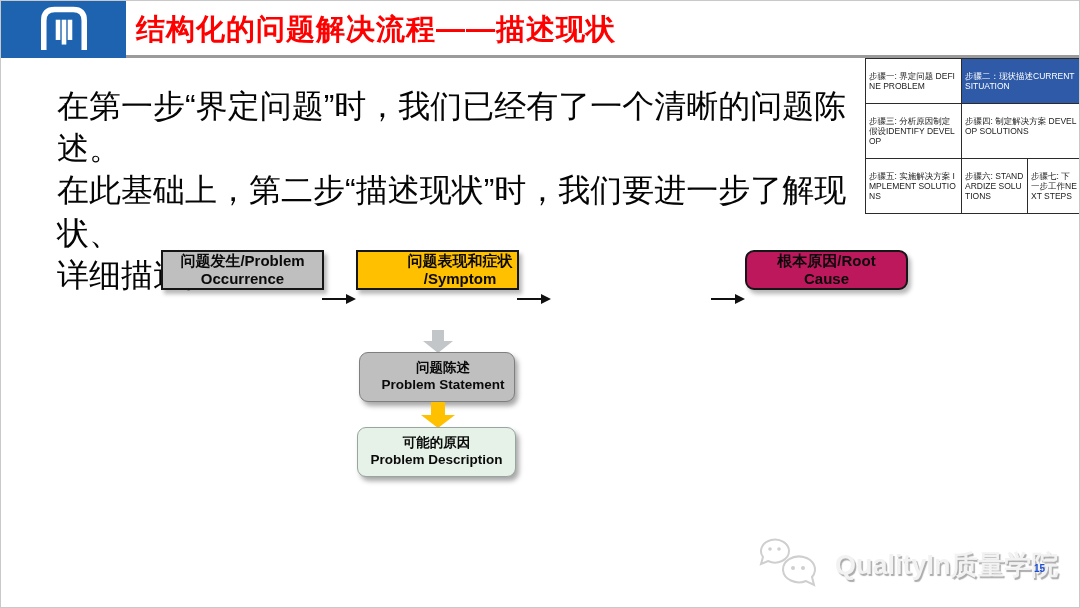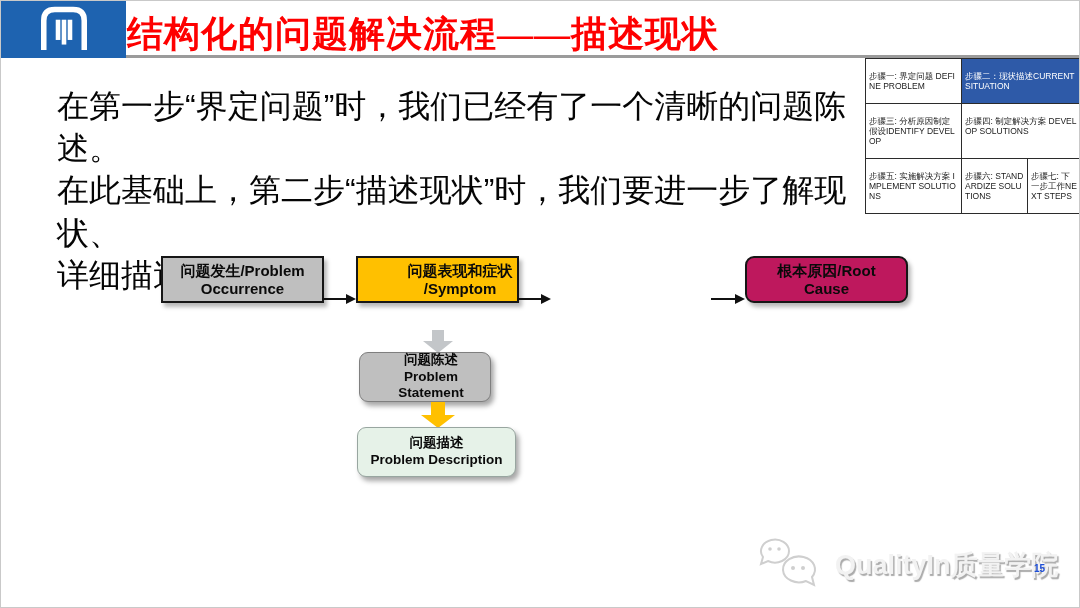--- a/index.html
+++ b/index.html
@@ -4,51 +4,51 @@
 <style>
   html,body{margin:0;padding:0;background:#e9e9e9;}
   .slide{
     position:relative;width:1080px;height:608px;background:#ffffff;
     font-family:"Liberation Sans","DejaVu Sans",sans-serif;
     overflow:hidden;border:1px solid #c9c9c9;box-sizing:border-box;
   }
   
   .logo-box{position:absolute;left:0;top:0;width:125px;height:57px;background:#1E63B0;
     display:flex;align-items:center;justify-content:center;}
-  .page-title{position:absolute;left:126px;top:9px;font-size:36px;font-weight:bold;
-    color:#FE0000;letter-spacing:1px;white-space:nowrap;font-family:Liberation Serif, serif;}
+  .page-title{position:absolute;left:135px;top:9px;font-size:29px;font-weight:bold;
+    color:#FE0000;letter-spacing:1px;white-space:nowrap;}
   .header-rule{position:absolute;left:125px;top:54px;width:955px;height:3px;background:#9b9b9b;}
   
   .step-table{position:absolute;left:864px;top:57px;width:216px;border-collapse:collapse;
     table-layout:fixed;font-size:8.5px;line-height:1.18;color:#1a1a1a;}
   .step-table td{border:1px solid #2b2b2b;padding:12px 3px;vertical-align:top;
     word-break:break-all;background:#ffffff;}
   .step-table td.hl{background:#2E5AA8;color:#ffffff;}
   
   .intro-text{position:absolute;left:56px;top:84px;width:820px;font-size:32px;
     font-weight:400;line-height:1.32;color:#050505;white-space:pre-line;}
   
-  .flow-box{position:absolute;top:255px;height:47px;box-sizing:border-box;
+  .flow-box{position:absolute;top:249px;height:40px;box-sizing:border-box;
     border:2px solid #161616;display:flex;align-items:center;justify-content:center;
     text-align:center;font-weight:bold;font-size:15px;line-height:1.2;color:#0a0a0a;
     white-space:pre-line;box-shadow:3px 4px 4px rgba(0,0,0,0.28);}
   .fb1{left:160px;width:163px;background:#BFBFBF;}
   .fb2{left:355px;width:163px;background:#FFC000;padding-left:45px;}
   .fb3{left:549px;width:163px;background:#FFC000;font-size:14px;line-height:1.18;}
   .fb4{left:744px;width:163px;background:#be185d;border-radius:9px;}
   .h-arrow{position:absolute;top:290px;width:34px;height:12px;}
   .ha1{left:321px;} .ha2{left:516px;} .ha3{left:710px;}
   .v-arrow{position:absolute;}
   .va-gray{left:420px;top:329px;}
   .va-yellow{left:418px;top:401px;}
   .sub-box{position:absolute;box-sizing:border-box;border-radius:9px;
     display:flex;align-items:center;justify-content:center;text-align:center;
     font-weight:bold;font-size:13.5px;line-height:1.25;color:#0a0a0a;white-space:pre-line;
     box-shadow:3px 4px 5px rgba(0,0,0,0.35);}
-  .sb1{left:358px;top:351px;width:132px;height:50px;background:#BFBFBF;border:1.5px solid #7f7f7f;padding-left:12px;}
+  .sb1{left:358px;top:351px;width:156px;height:50px;background:#BFBFBF;border:1.5px solid #7f7f7f;padding-left:12px;}
   .sb2{left:356px;top:426px;width:159px;height:50px;background:#E6F2E8;border:1.5px solid #98a6a0;}
   
   .watermark{position:absolute;left:758px;top:536px;display:flex;align-items:center;}
   .wm-text{font-size:27px;font-weight:600;color:#f2f2f2;margin-left:14px;
     text-shadow:1.5px 1.5px 1px #ababab, -0.5px -0.5px 0 #ffffff;white-space:nowrap;}
   .page-number{position:absolute;left:1033px;top:562px;font-size:10px;font-weight:600;color:#1d4ed8;}
 </style>
 </head>
 <body>
 
@@ -130,21 +130,21 @@
   <div class="sub-box sb1">问题陈述
 Problem Statement</div>
 
   <div class="v-arrow va-yellow">
     <svg width="38" height="26">
         <rect x="12" y="0" width="14" height="13" fill="#FFC000"></rect>
         <polygon points="2,13 36,13 19,26" fill="#FFC000"></polygon>
       </svg>
   </div>
 
-  <div class="sub-box sb2">问题描述
+  <div class="sub-box sb2">可能的原因
 Problem Description</div>
 
   <div class="watermark">
     <span>
       <svg width="62" height="52" viewBox="0 0 62 52">
         <g fill="none" stroke="#cfcfcf" stroke-width="2">
           <path d="M30,14 a14,11.5 0 1,0 -26,6 l-2,7 7,-3 a14,11.5 0 0,0 21,-10 z"></path>
           <path d="M24,33 a16,13 0 1,1 29,7 l2,8 -8,-4 a16,13 0 0,1 -23,-11 z"></path>
         </g>
         <g fill="#cfcfcf">

